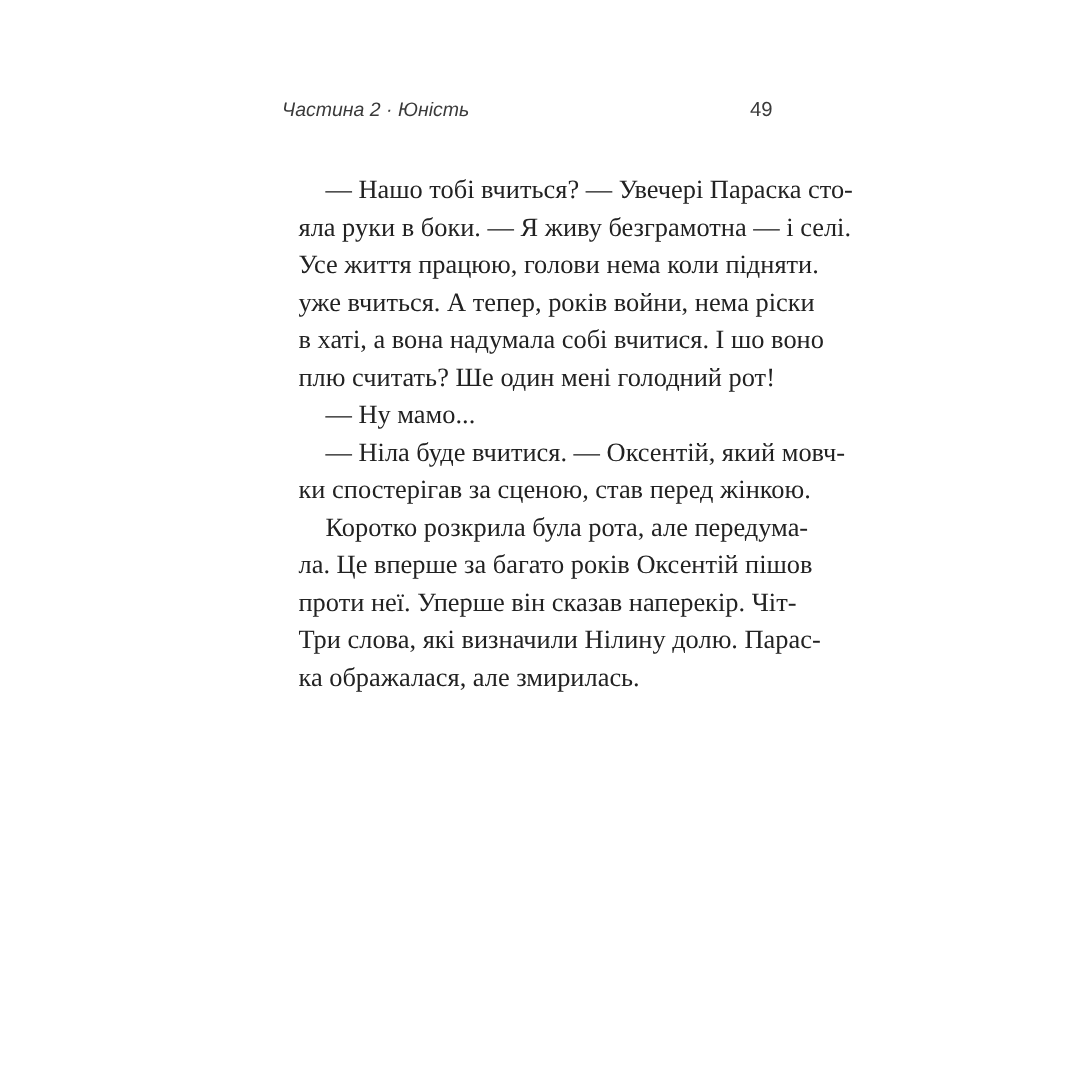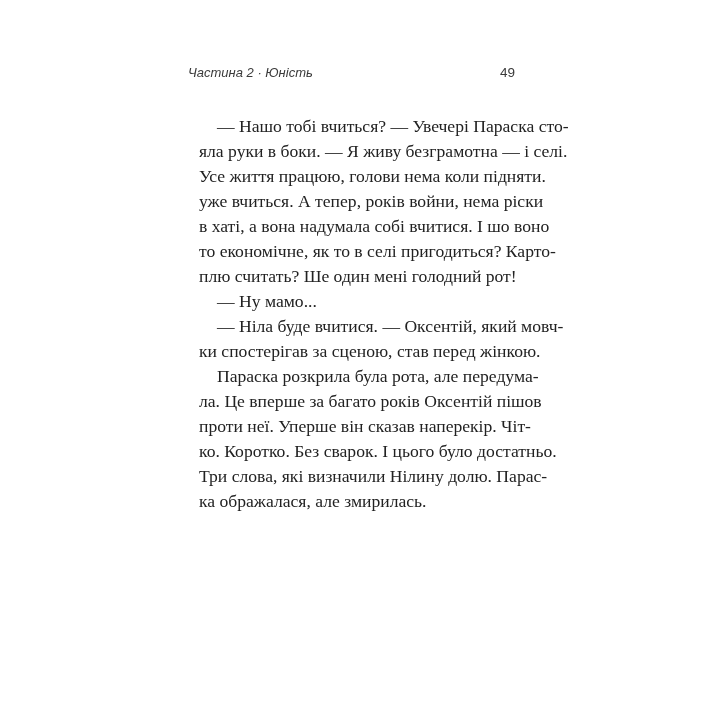--- a/index.html
+++ b/index.html
@@ -32,25 +32,23 @@
     <span class="section">Частина 2 · Юність</span>
     <span class="pnum">49</span>
   </div>
 
   <div class="body-text">
     <span class="line indent">— Нашо тобі вчиться? — Увечері Параска сто-</span>
     <span class="line">яла руки в боки. — Я живу безграмотна — і селі.</span>
     <span class="line">Усе життя працюю, голови нема коли підняти.</span>
     <span class="line">уже вчиться. А тепер, років войни, нема ріски</span>
     <span class="line">в хаті, а вона надумала собі вчитися. І шо воно</span>
-    <span class="line">то економічне, як то в селі пригодиться? Карто-</span>
     <span class="line last">плю считать? Ше один мені голодний рот!</span>
     <span class="line indent last">— Ну мамо...</span>
     <span class="line indent">— Ніла буде вчитися. — Оксентій, який мовч-</span>
     <span class="line last">ки спостерігав за сценою, став перед жінкою.</span>
-    <span class="line indent">Параска розкрила була рота, але передума-</span>
+    <span class="line indent">Коротко розкрила була рота, але передума-</span>
     <span class="line">ла. Це вперше за багато років Оксентій пішов</span>
     <span class="line">проти неї. Уперше він сказав наперекір. Чіт-</span>
-    <span class="line">ко. Коротко. Без сварок. І цього було достатньо.</span>
     <span class="line">Три слова, які визначили Нілину долю. Парас-</span>
     <span class="line last">ка ображалася, але змирилась.</span>
   </div>
 </div>
 
 </body></html>

